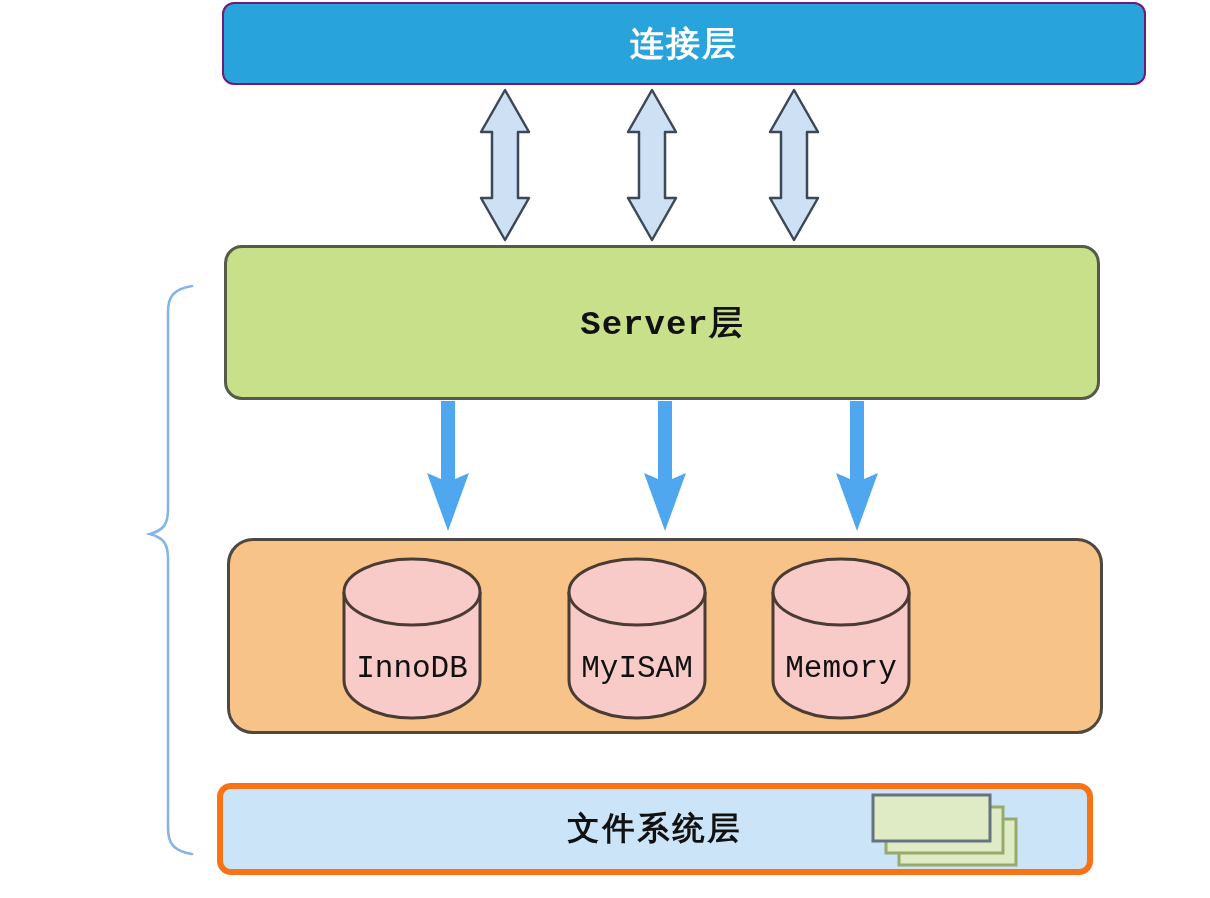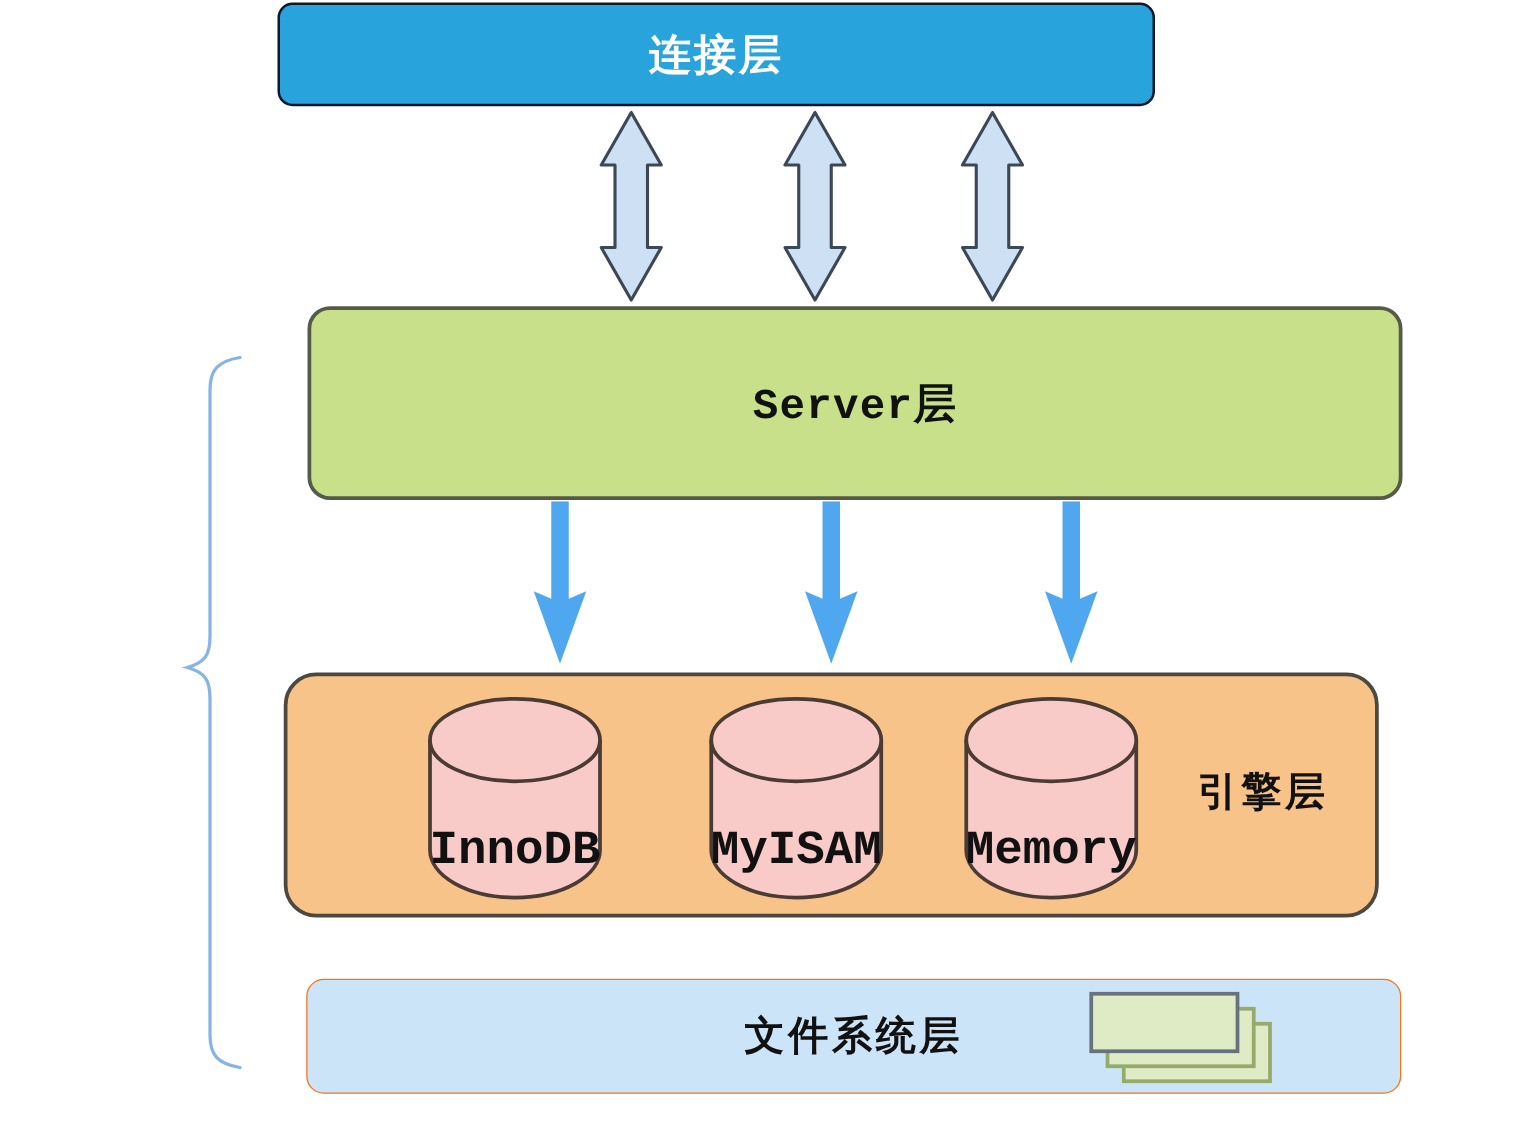--- a/index.html
+++ b/index.html
@@ -4,60 +4,60 @@
 <style>
   html,body{margin:0;padding:0;background:#ffffff;}
   #canvas{
     position:relative;width:1210px;height:898px;overflow:hidden;
     background:#ffffff;font-family:"Liberation Sans",sans-serif;
   }
   .box{position:absolute;box-sizing:border-box;display:flex;align-items:center;justify-content:center;}
   .layer-label{font-weight:bold;color:#111;letter-spacing:2px;}
 
   .connection-box{
-    left:222px;top:2px;width:702px;height:83px;
-    background:#29A3DC;border:2px solid #0f172a;border-radius:12px;
+    left:222px;top:2px;width:924px;height:83px;
+    background:#29A3DC;border:2px solid #701a75;border-radius:12px;
   }
   .connection-box .layer-label{color:#ffffff;font-size:34px;}
 
   .server-box{
     left:224px;top:245px;width:876px;height:155px;
-    background:#C8E08A;border:3px solid #565A48;border-radius:18px;margin-left:22px;
+    background:#C8E08A;border:3px solid #565A48;border-radius:18px;
   }
   .server-box .layer-label{
     font-family:"Liberation Mono","Liberation Sans",monospace;
     font-size:34px;letter-spacing:1px;
   }
 
   .engine-box{
     left:227px;top:538px;width:876px;height:196px;
     background:#F8C388;border:3px solid #4D4840;border-radius:26px;
   }
   .engine-label{
     position:absolute;left:938px;top:614px;width:145px;height:40px;
     display:flex;align-items:center;justify-content:center;
     font-size:32px;font-weight:bold;color:#111;letter-spacing:3px;
   }
 
   .filesystem-box{
-    left:245px;top:783px;width:876px;height:92px;
-    background:#CBE4F8;border:1px solid #f97316;border-radius:14px;
+    left:217px;top:783px;width:876px;height:92px;
+    background:#CBE4F8;border:6px solid #f97316;border-radius:14px;
   }
   .filesystem-box .layer-label{font-size:32px;letter-spacing:3px;}
 
   .arrow-svg{position:absolute;}
 
   .cylinder-svg{position:absolute;top:552px;width:146px;height:172px;}
   .cyl-1{left:339px;} .cyl-2{left:564px;} .cyl-3{left:768px;}
 
   .cylinder-label{
     position:absolute;top:650px;width:150px;height:36px;
     display:flex;align-items:center;justify-content:center;
     font-family:"Liberation Mono","Liberation Sans",monospace;
-    font-size:38px;font-weight:bold;color:#111;margin-top:12px;
+    font-size:31px;font-weight:normal;color:#111;
   }
   .cyl-label-1{left:337px;} .cyl-label-2{left:562px;} .cyl-label-3{left:766px;}
 
   .mysql-label{
     position:absolute;left:38px;top:514px;width:116px;height:38px;
     display:flex;align-items:center;justify-content:flex-end;
     font-family:"DejaVu Serif","Liberation Serif",serif;
     font-size:31px;font-weight:bold;color:#111;
   }
 
@@ -91,21 +91,20 @@
     <polygon points="17,0 31,0 31,78 45,72 24,130 3,72 17,78" fill="#4FA7F0"></polygon>
   </svg>
   <svg class="arrow-svg" style="left:641px;top:401px;" width="48" height="132" viewBox="0 0 48 132">
     <polygon points="17,0 31,0 31,78 45,72 24,130 3,72 17,78" fill="#4FA7F0"></polygon>
   </svg>
   <svg class="arrow-svg" style="left:833px;top:401px;" width="48" height="132" viewBox="0 0 48 132">
     <polygon points="17,0 31,0 31,78 45,72 24,130 3,72 17,78" fill="#4FA7F0"></polygon>
   </svg>
 
   <div class="box engine-box"></div>
-  <div class="engine-label">引擎层</div>
 
   <svg class="cylinder-svg cyl-1" viewBox="0 0 146 172">
     <path d="M5,40 L5,128 A68,38 0 0 0 141,128 L141,40" fill="#F8CBC9" stroke="#4A3B35" stroke-width="3"></path>
     <ellipse cx="73" cy="40" rx="68" ry="33" fill="#F8CBC9" stroke="#4A3B35" stroke-width="3"></ellipse>
   </svg>
   <svg class="cylinder-svg cyl-2" viewBox="0 0 146 172">
     <path d="M5,40 L5,128 A68,38 0 0 0 141,128 L141,40" fill="#F8CBC9" stroke="#4A3B35" stroke-width="3"></path>
     <ellipse cx="73" cy="40" rx="68" ry="33" fill="#F8CBC9" stroke="#4A3B35" stroke-width="3"></ellipse>
   </svg>
   <svg class="cylinder-svg cyl-3" viewBox="0 0 146 172">

